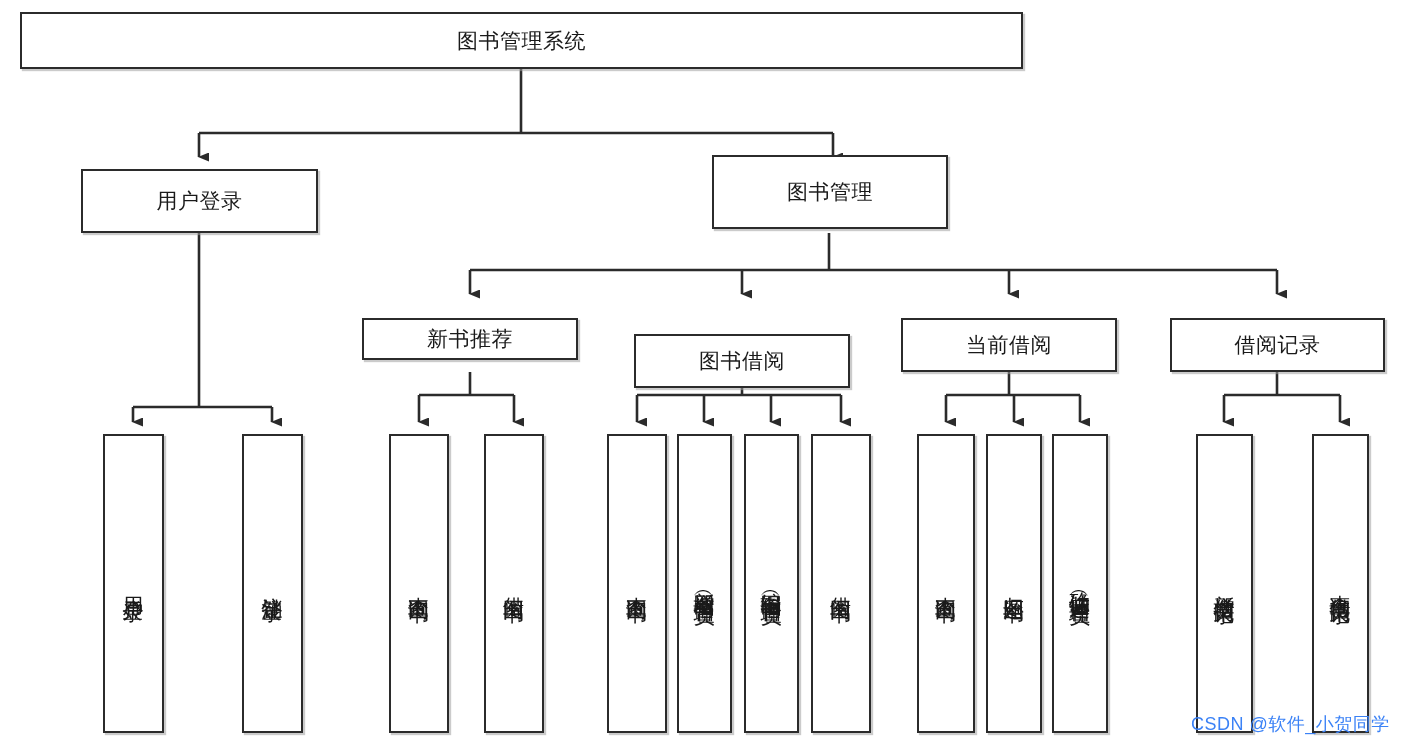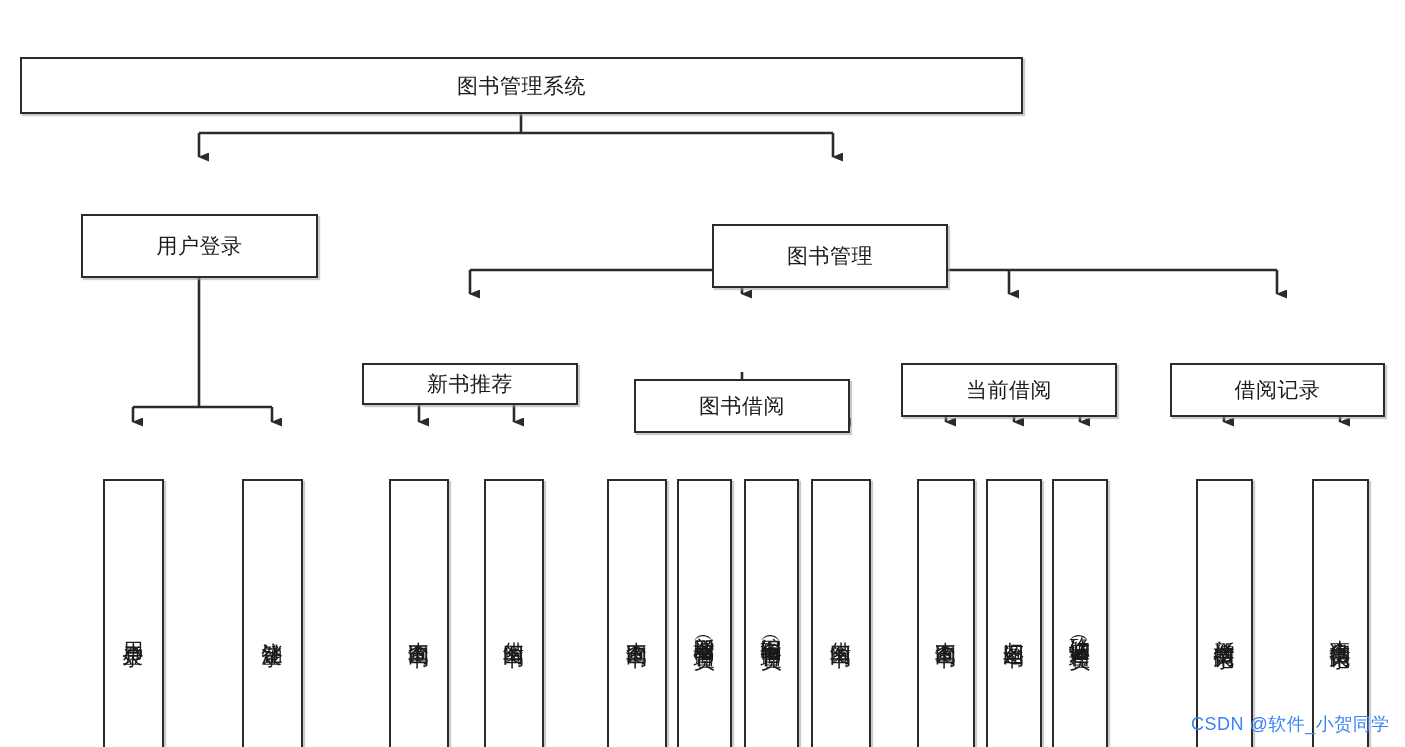--- a/index.html
+++ b/index.html
@@ -20,21 +20,20 @@
     top: 0;
     width: 1405px;
     height: 747px;
   }
   .node-box {
     position: absolute;
     box-sizing: border-box;
     background: #ffffff;
     border: 2.5px solid #2b2b2b;
     box-shadow: 2px 2px 1px rgba(160,160,160,0.55);
-    margin-top: 45px;
   }
   .node-label-h {
     position: absolute;
     left: 0; right: 0; top: 0; bottom: 0;
     display: flex;
     align-items: center;
     justify-content: center;
     color: #1a1a1a;
     font-size: 21px;
     letter-spacing: 0.5px;
@@ -124,21 +123,21 @@
     </g>
   </svg>
 
   <div class="node-box" style="left:20px; top:12px; width:1003px; height:57px;">
     <span class="node-label-h">图书管理系统</span>
   </div>
 
   <div class="node-box" style="left:81px; top:169px; width:237px; height:64px;">
     <span class="node-label-h">用户登录</span>
   </div>
-  <div class="node-box" style="left:712px; top:179px; width:236px; height:64px;">
+  <div class="node-box" style="left:712px; top:155px; width:236px; height:74px;">
     <span class="node-label-h">图书管理</span>
   </div>
 
   <div class="node-box" style="left:362px; top:318px; width:216px; height:42px;">
     <span class="node-label-h">新书推荐</span>
   </div>
   <div class="node-box" style="left:634px; top:334px; width:216px; height:54px;">
     <span class="node-label-h">图书借阅</span>
   </div>
   <div class="node-box" style="left:901px; top:318px; width:216px; height:54px;">

